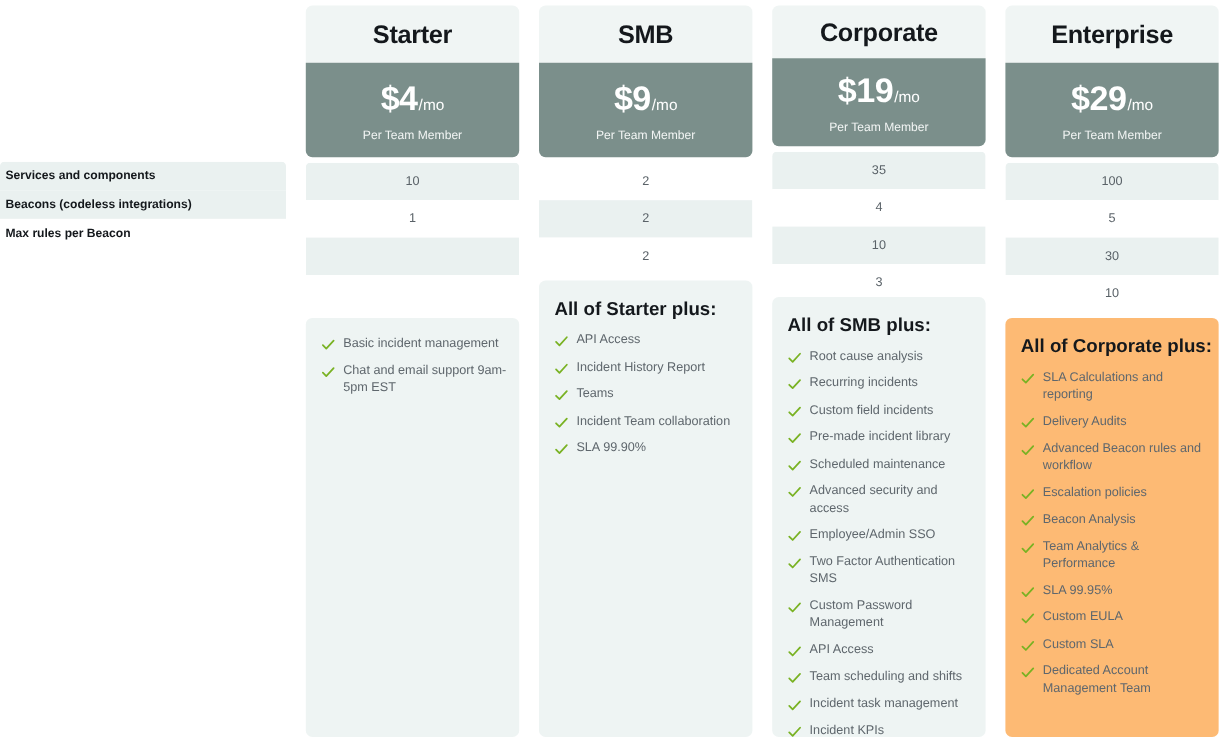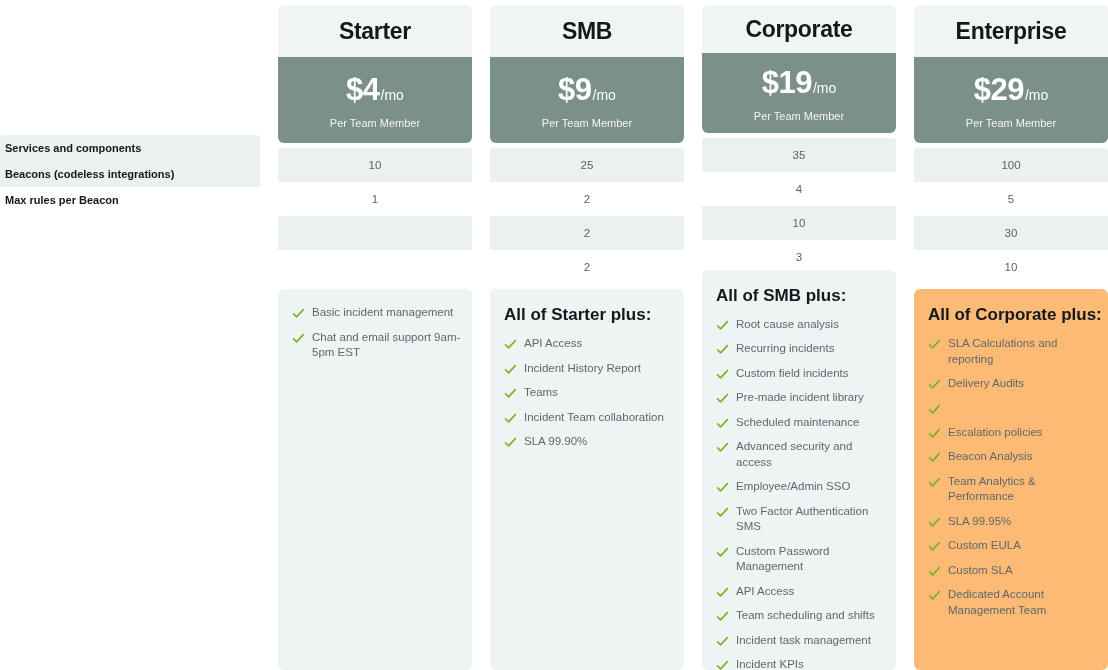--- a/index.html
+++ b/index.html
@@ -130,21 +130,21 @@
   .feature-text {
     font-size: 11.5px;
     line-height: 15.5px;
     color: #5f676d;
   }
 
   
   .labels {
     position: absolute;
     left: 0;
-    top: 135px;
+    top: 147px;
     width: 260px;
     border-radius: 4px;
     overflow: hidden;
     text-align: center;
   }
   .label-row {
     height: 26px;
     display: flex;
     align-items: center;
     padding-left: 5px;
@@ -214,21 +214,20 @@
           <div class="plan-name">SMB</div>
         </div>
         <div class="plan-price-band" style="background: rgb(123, 143, 139);">
           <div class="price-row">
             <span class="price-amount">$9</span>
             <span class="price-period">/mo</span>
           </div>
           <div class="price-sub">Per Team Member</div>
         </div>
         <div class="spec-strip">
-          <div class="spec-cell odd">25</div>
           <div class="spec-cell even">2</div>
           <div class="spec-cell odd">2</div>
           <div class="spec-cell even">2</div>
         </div>
         <div class="feature-card" style="background: rgb(238, 244, 243);">
           <div class="feature-heading">All of Starter plus:</div>
           <div class="feature-item">
             <span class="check-icon">
               <svg width="13" height="13" viewBox="0 0 13 13">
                 <path d="M1.5 6.8 L4.6 9.9 L11.3 2.6" fill="none" stroke="#79b223" stroke-width="1.6" stroke-linecap="round" stroke-linejoin="round"></path>
@@ -429,20 +428,21 @@
               </svg>
             </span>
             <span class="feature-text">Delivery Audits</span>
           </div>
           <div class="feature-item">
             <span class="check-icon">
               <svg width="13" height="13" viewBox="0 0 13 13">
                 <path d="M1.5 6.8 L4.6 9.9 L11.3 2.6" fill="none" stroke="#79b223" stroke-width="1.6" stroke-linecap="round" stroke-linejoin="round"></path>
               </svg>
             </span>
+            <span class="feature-text">Advanced Beacon rules and workflow</span>
           </div>
           <div class="feature-item">
             <span class="check-icon">
               <svg width="13" height="13" viewBox="0 0 13 13">
                 <path d="M1.5 6.8 L4.6 9.9 L11.3 2.6" fill="none" stroke="#79b223" stroke-width="1.6" stroke-linecap="round" stroke-linejoin="round"></path>
               </svg>
             </span>
             <span class="feature-text">Escalation policies</span>
           </div>
           <div class="feature-item">

